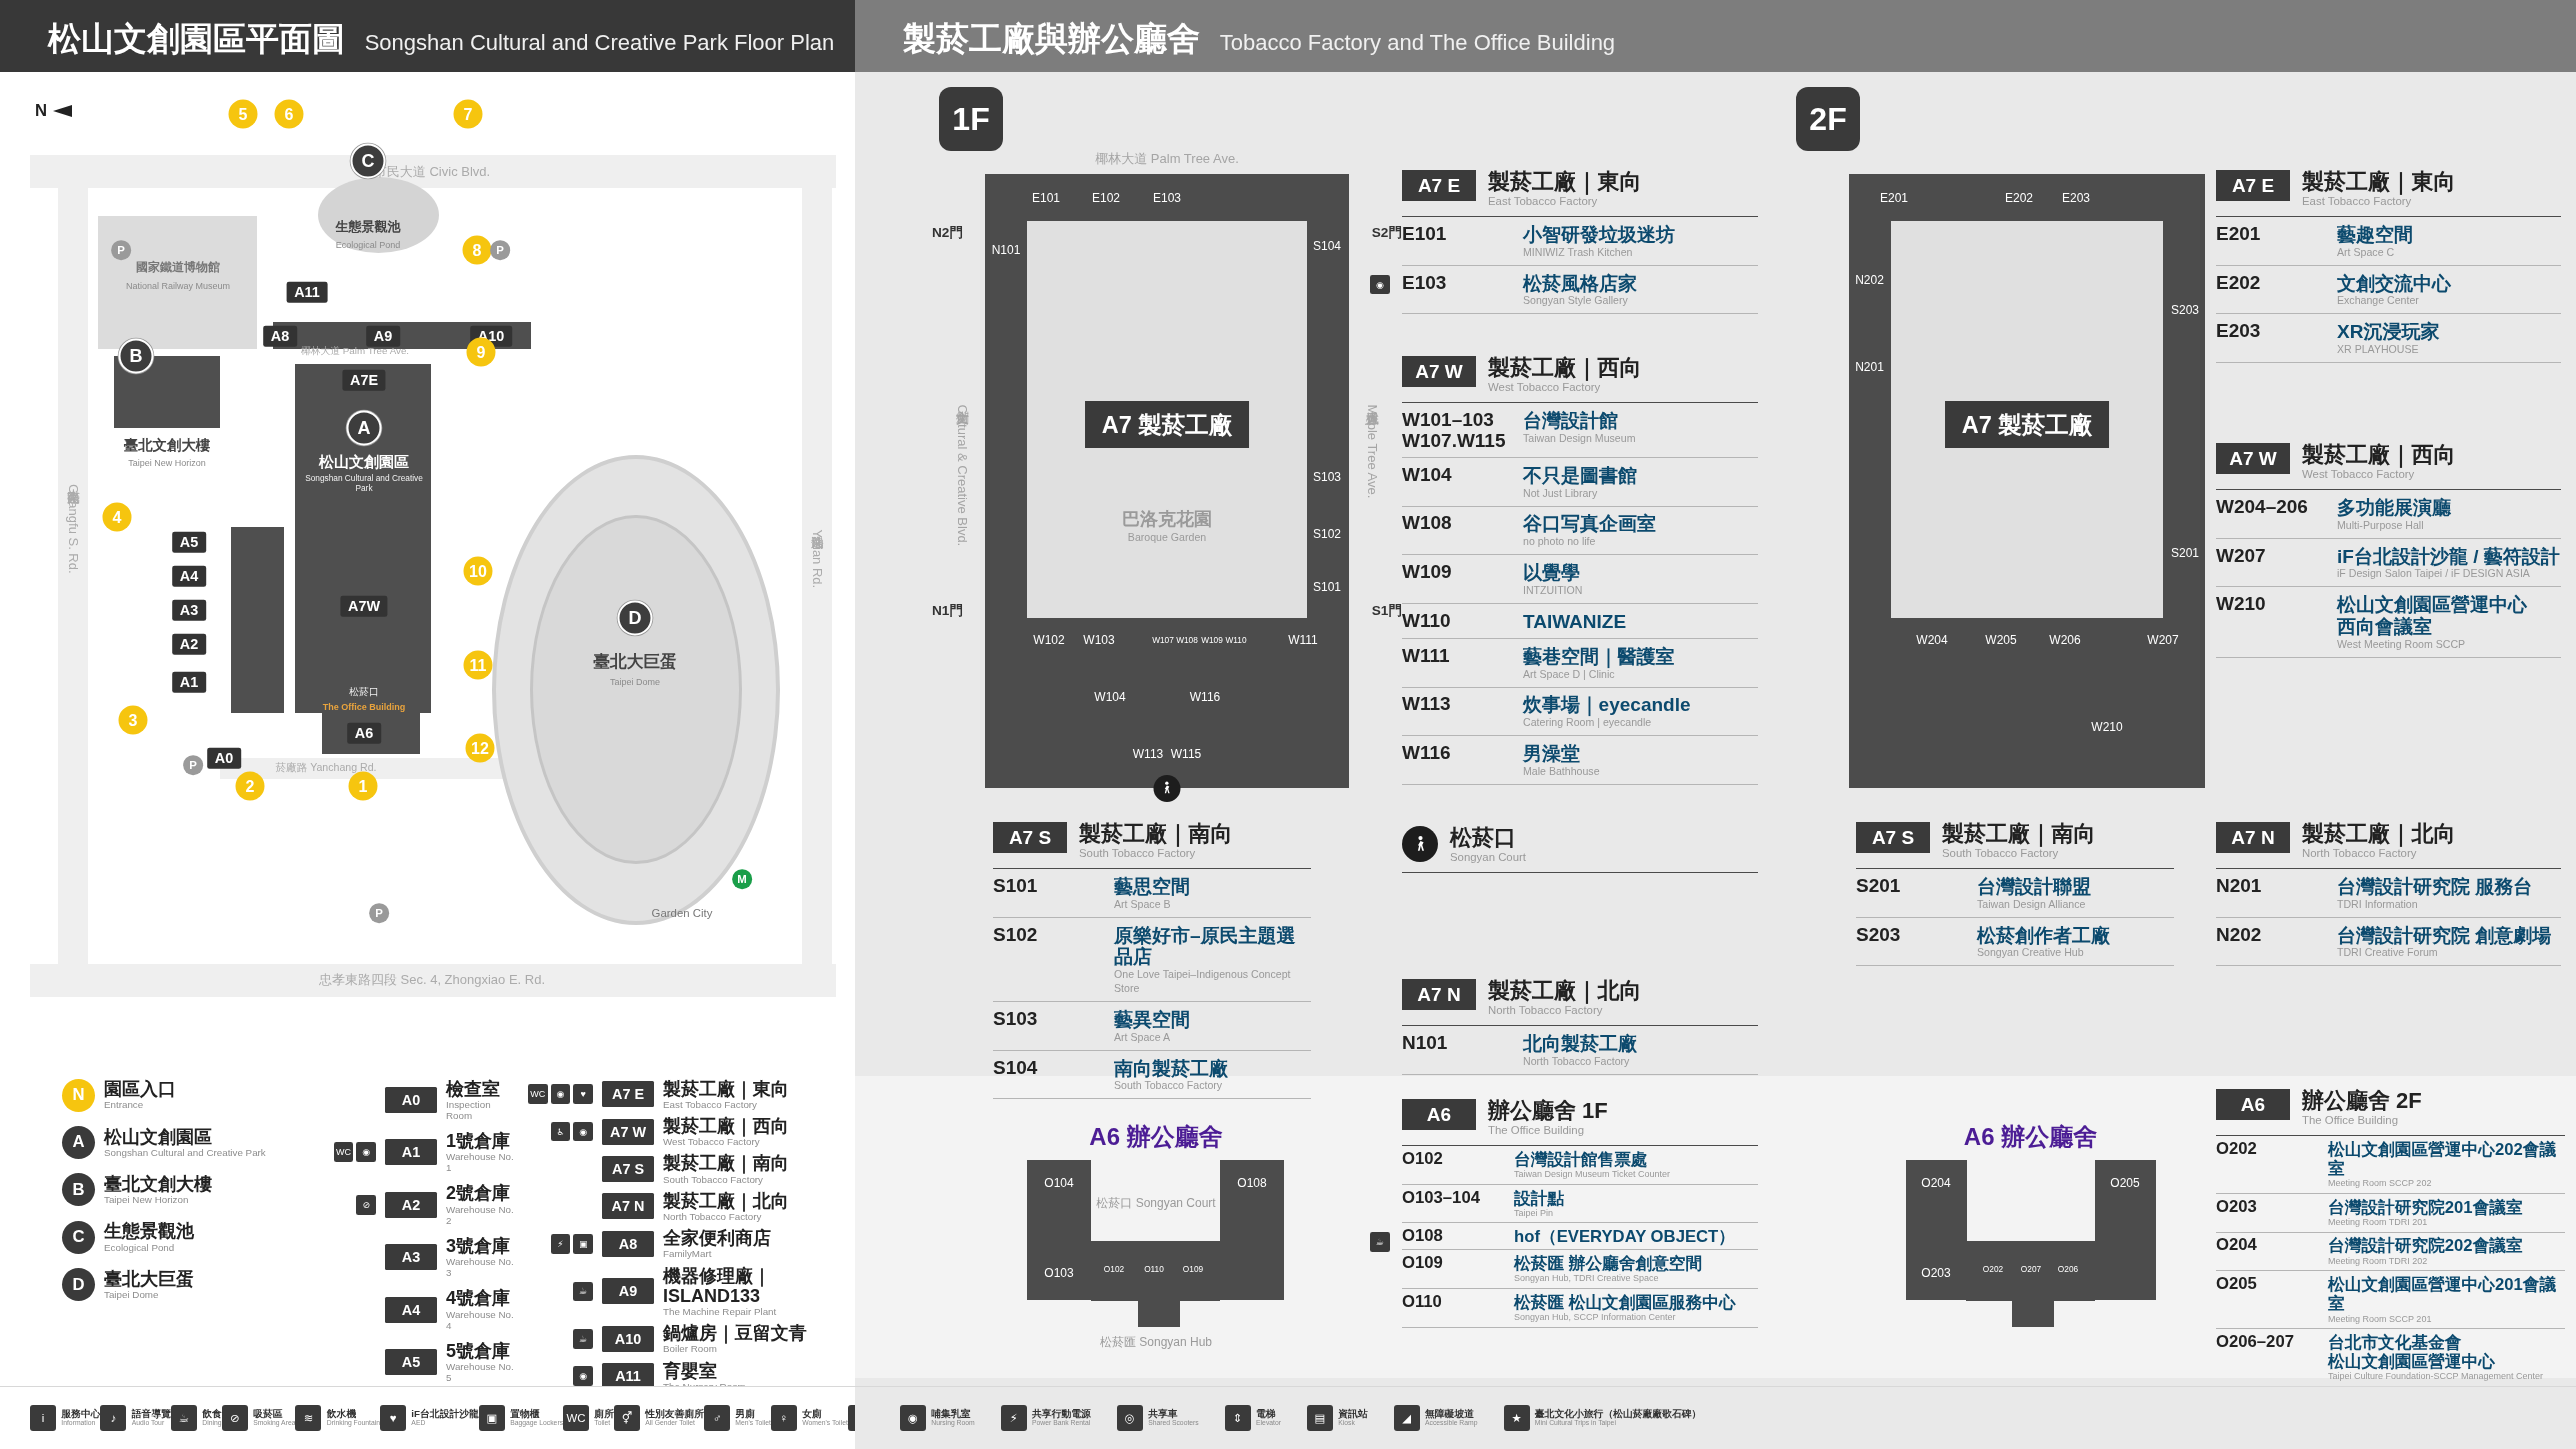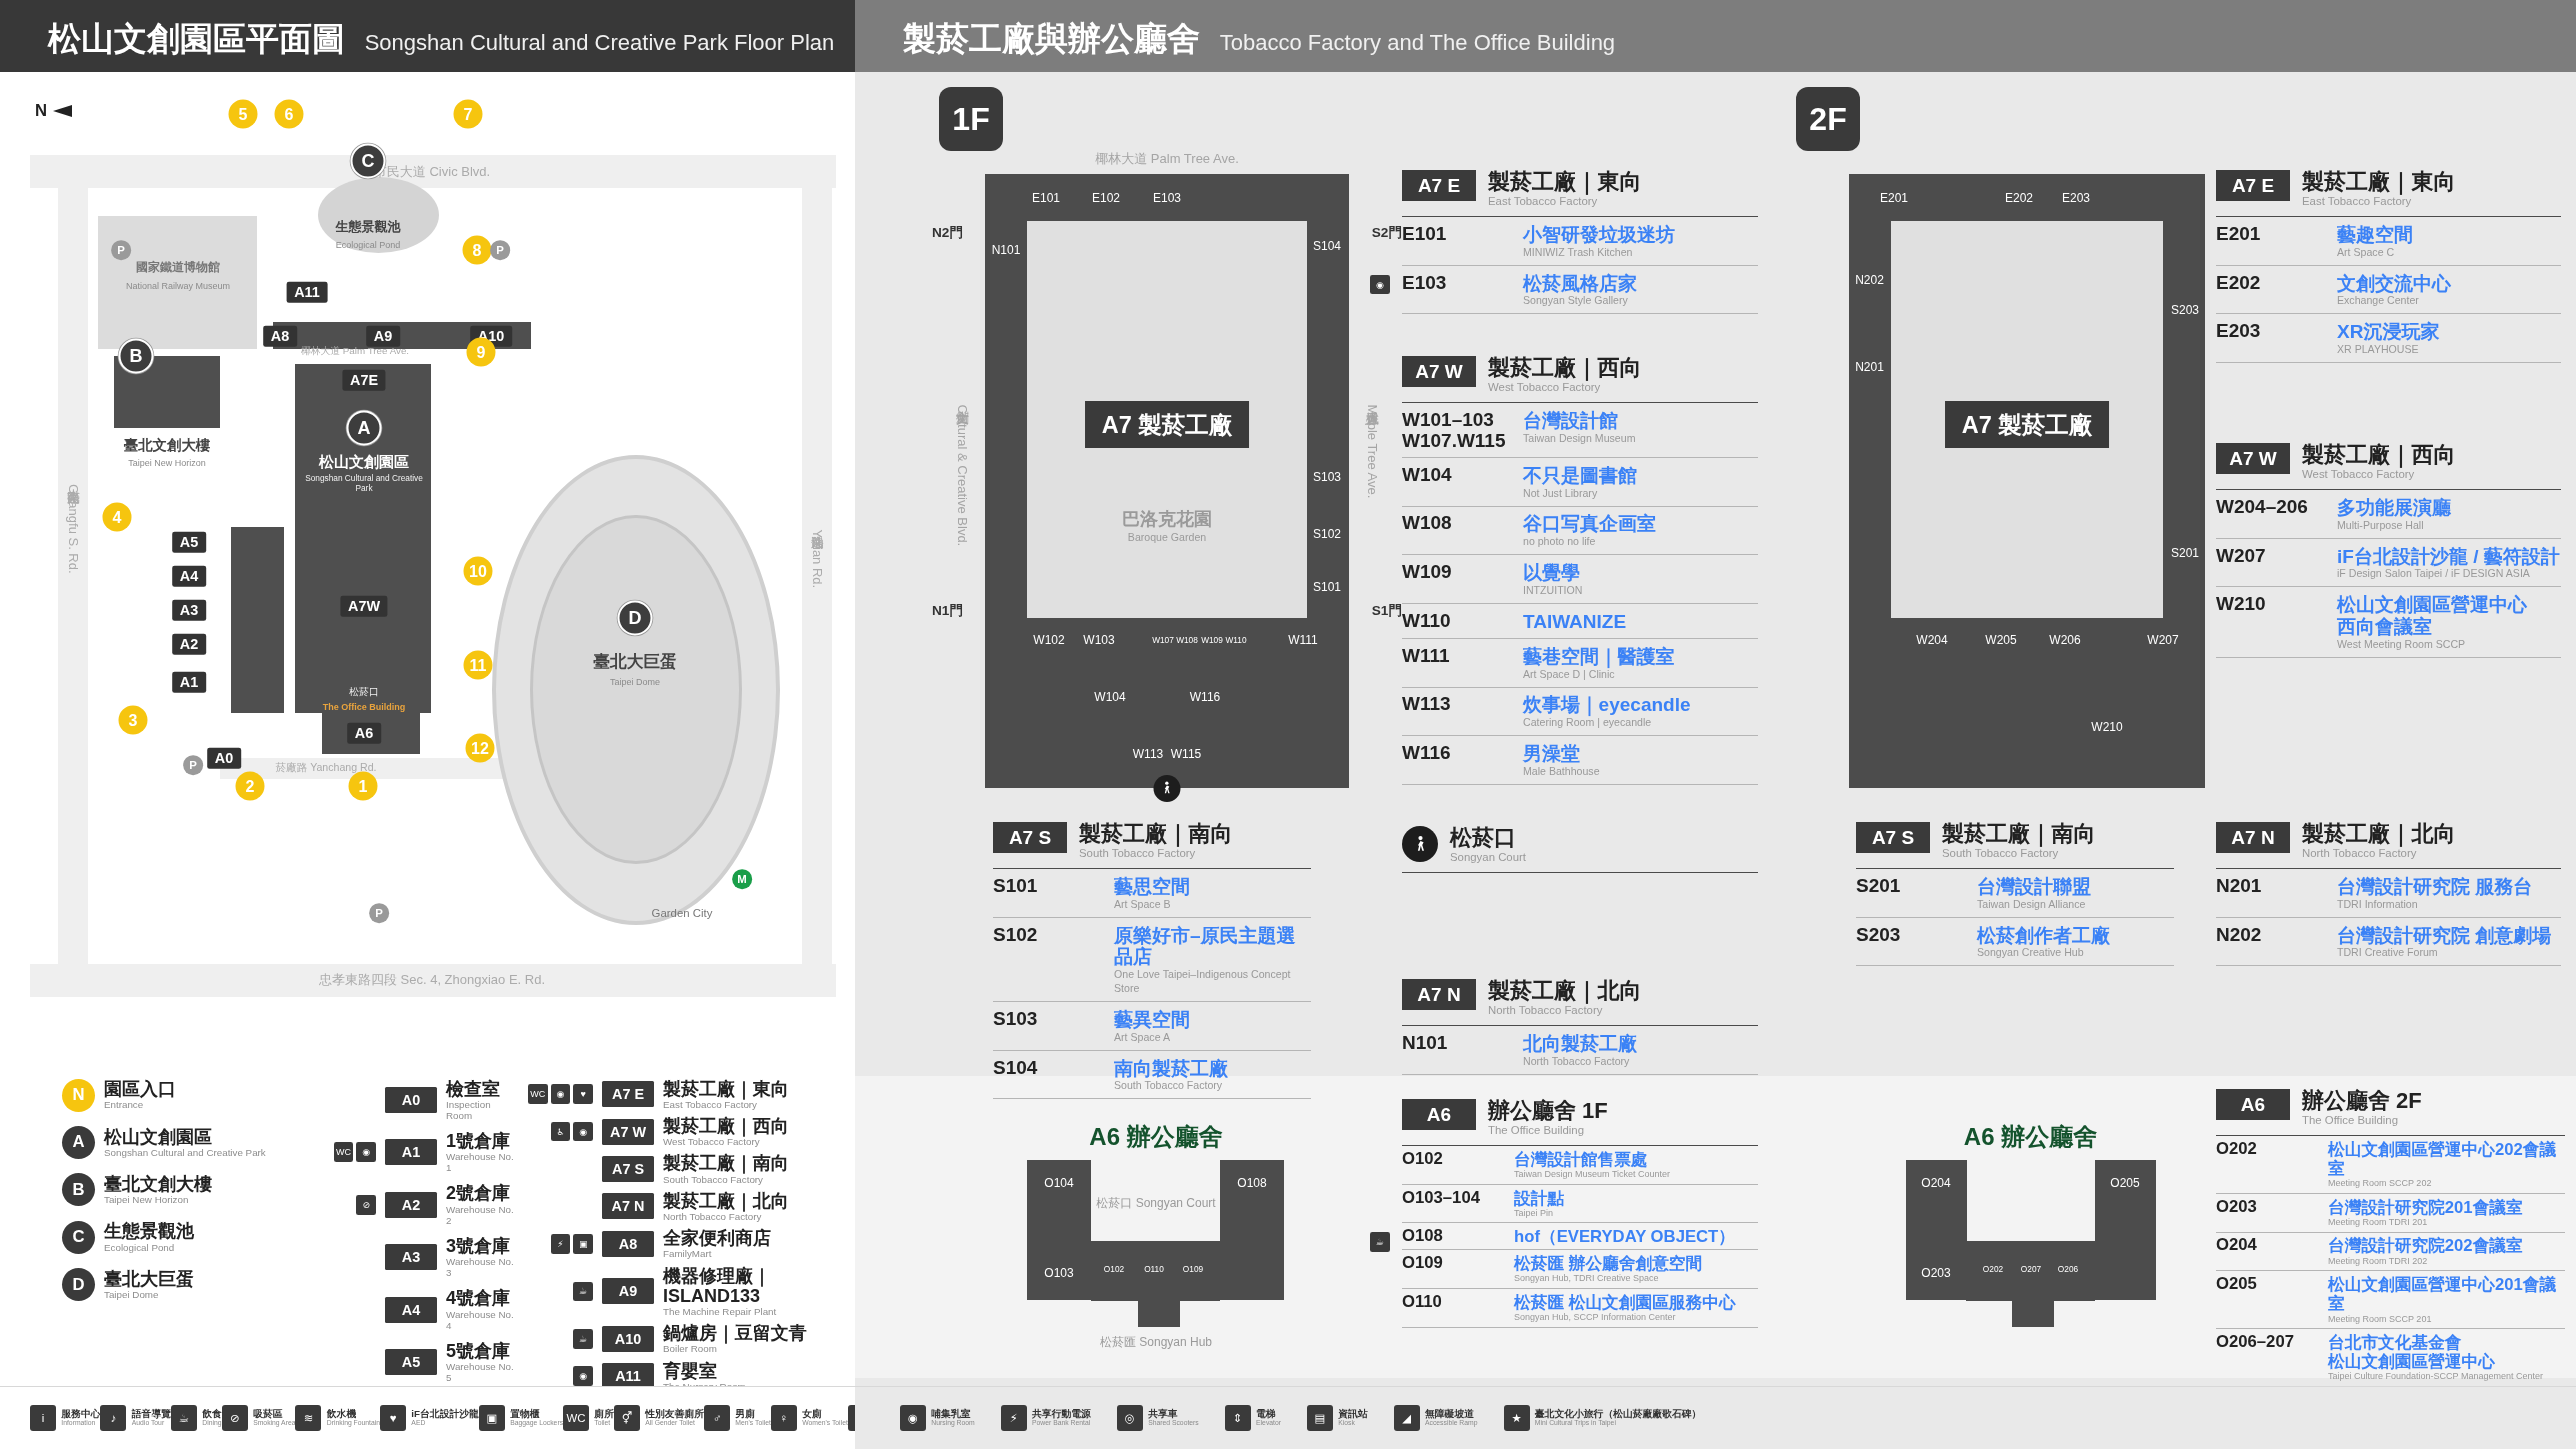--- a/index.html
+++ b/index.html
@@ -70,35 +70,35 @@
   .p-center{position:absolute;left:50%;transform:translateX(-50%);background:#3a3a3a;color:#fff;font-weight:bold;font-size:23.5px;padding:7.6px 16.7px;white-space:nowrap}
   .p-garden{position:absolute;left:50%;transform:translateX(-50%);text-align:center;color:#9a9a9a}
   .p-garden b{display:block;font-size:18px;font-weight:bold}
   .p-garden i{display:block;font-style:normal;font-size:10.6px}
   .p-gate{position:absolute;font-size:13.6px;color:#333;font-weight:bold;white-space:nowrap}
   .p-street{position:absolute;color:#a5a5a5;font-size:13px;white-space:nowrap}
   .p-street.top{left:50%;top:-24px;transform:translateX(-50%)}
   .p-street.leftv{left:-32px;top:227px;writing-mode:vertical-rl}
   .p-street.rightv{right:-32px;top:227px;writing-mode:vertical-rl}
   .court-marker{position:absolute;left:50%;bottom:-13.6px;transform:translateX(-50%);width:27px;height:27px;border-radius:50%;background:#1d1d1d;display:flex;align-items:center;justify-content:center}
-  .a6plan-title{position:absolute;left:50%;top:0;transform:translateX(-50%);font-size:24px;font-weight:bold;color:#14532d;white-space:nowrap}
+  .a6plan-title{position:absolute;left:50%;top:0;transform:translateX(-50%);font-size:24px;font-weight:bold;color:#4c1d95;white-space:nowrap}
   .a6-lab{position:absolute;transform:translate(-50%,-50%);color:#9a9a9a;font-size:12px;white-space:nowrap}
 
   
   .dir{position:absolute}
   .dir-head{display:flex;align-items:flex-start;gap:12px;border-bottom:1.5px solid #4a4a4a;padding-bottom:7.6px}
   .dir-badge{flex:none;background:#3a3a3a;color:#fff;font-weight:bold;font-size:19px;padding:4.5px 9px;min-width:74px;text-align:center}
   .dir-ht b{display:block;font-size:22px;color:#222;font-weight:bold;line-height:1.1}
   .dir-ht i{display:block;font-style:normal;font-size:11.4px;color:#999;line-height:1.25}
   .court-ic{flex:none;width:36px;height:36px;border-radius:50%;background:#1d1d1d;display:flex;align-items:center;justify-content:center}
   .dir-item{position:relative;display:flex;gap:6px;padding:6.8px 0 5.3px;border-bottom:0.8px solid #b5b5b5;align-items:flex-start}
   .dir-item .mini-icons{position:absolute;left:-32px;top:9px;display:flex;gap:3px}
   .di-code{flex:none;width:115px;font-weight:bold;font-size:19px;color:#222;line-height:1.1}
   .di-code .c2{display:block}
-  .di-names b{display:block;font-size:19px;color:#3b82f6;font-weight:bold;line-height:1.15}
+  .di-names b{display:block;font-size:19px;color:#0c4a6e;font-weight:bold;line-height:1.15}
   .di-names i{display:block;font-style:normal;font-size:10.6px;color:#999;line-height:1.3}
   .pfx{display:inline-flex;width:24px;height:24px;border:1.5px solid #444;border-radius:50%;align-items:center;justify-content:center;font-size:11.4px;margin-right:6px;vertical-align:middle}
   .dir-c .di-names b{font-size:16.7px}
   .dir-c .di-names i{font-size:9px}
   .dir-c .di-code{font-size:16.7px;width:106px}
   .dir-c .dir-item{padding:3.8px 0 3px}
 
   
   .icon-bar{position:absolute;left:0;top:1386px;width:2576px;height:63px;border-top:0.8px solid #d8d8d8}
   .bar-left{position:absolute;left:30px;top:0;width:809px;height:100%;display:flex;align-items:center;justify-content:space-between;background:#fff}

